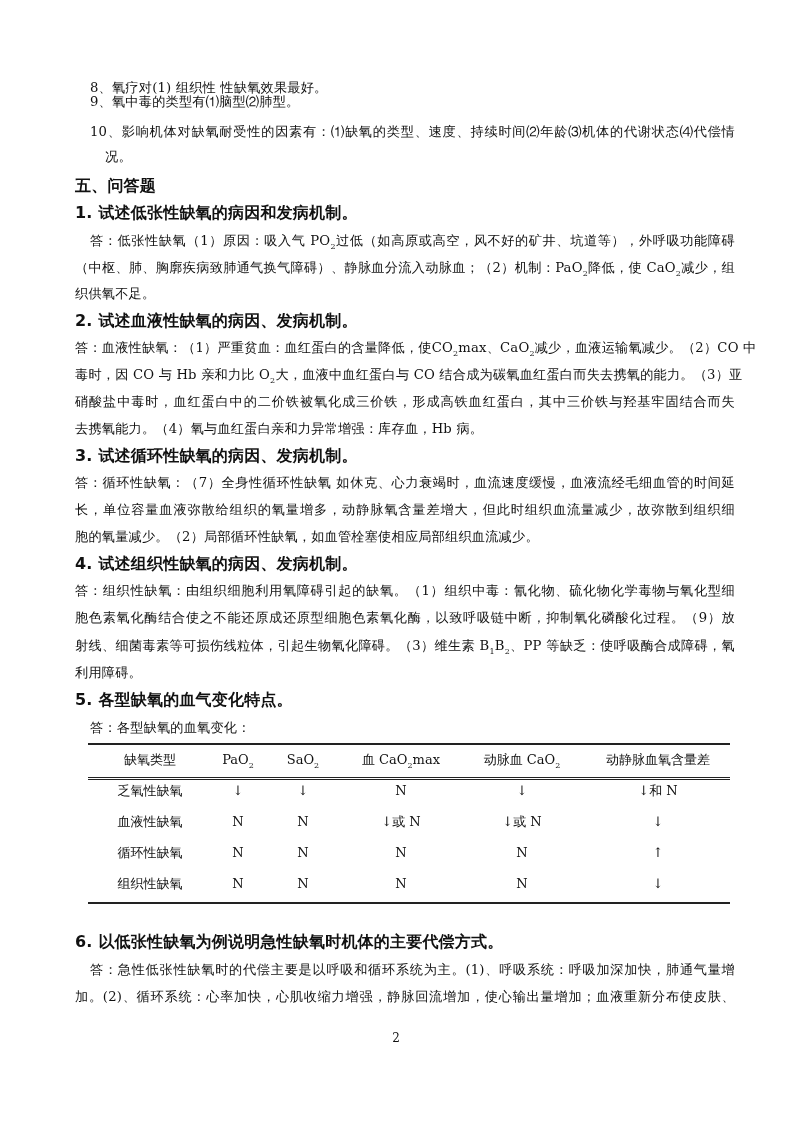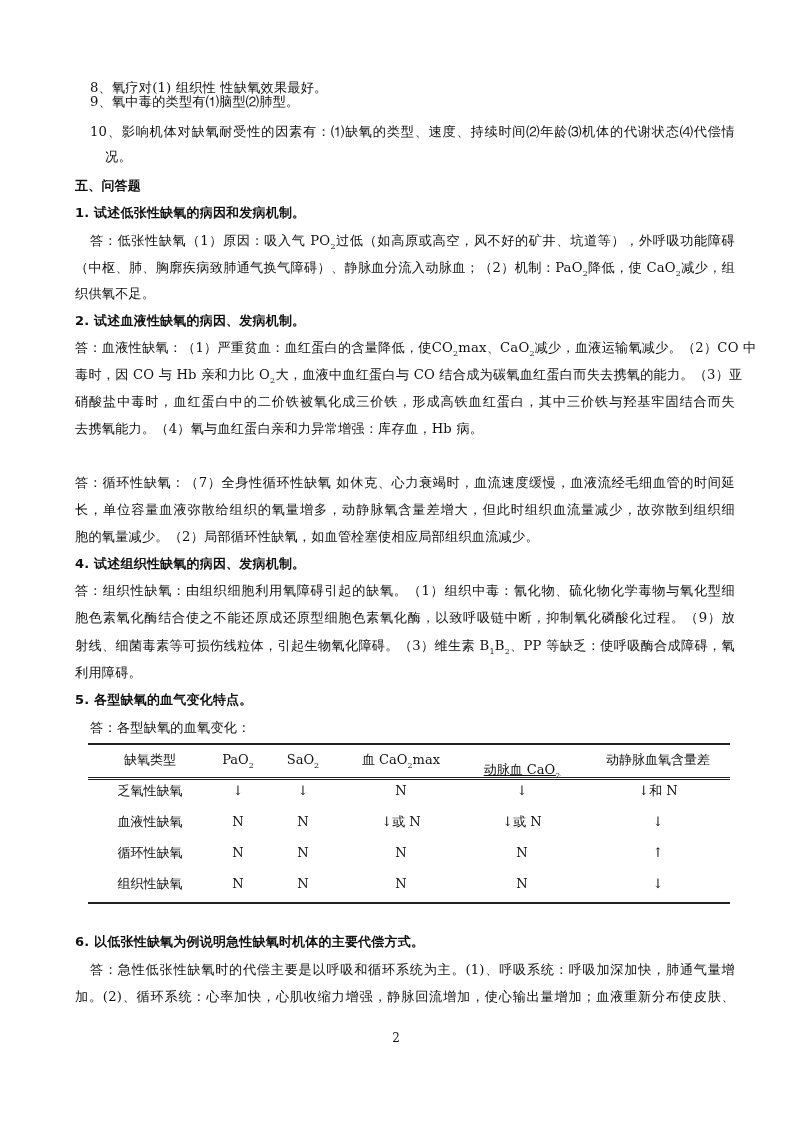--- a/index.html
+++ b/index.html
@@ -1,20 +1,20 @@
 <!DOCTYPE html>
 <html><head>
 <meta charset="utf-8">
 <style>
   html, body { margin: 0; padding: 0; background: #ffffff; }
   body { width: 793px; height: 1122px; position: relative; overflow: hidden;
          font-family: "DejaVu Serif", "Liberation Serif", serif; color: #111; }
   .page { position: absolute; left: 0; top: 0; width: 793px; height: 1122px; }
   .line { position: absolute; font-size: 13.2px; line-height: 16px; white-space: nowrap; letter-spacing: 0.2px; }
-  .bold { font-family: "DejaVu Sans", "Liberation Sans", sans-serif; font-weight: bold; font-size: 13px; }
+  .bold { font-family: "DejaVu Sans", "Liberation Sans", sans-serif; font-weight: bold; font-size: 16px; }
   .justify { text-align: justify; text-align-last: justify; white-space: nowrap; }
   sub { font-size: 8px; vertical-align: -4px; line-height: 0; }
   .table { position: absolute; left: 88px; top: 743px; width: 642px; }
   .table .rule-top { position: absolute; left: 0; top: 0; width: 642px; height: 2px; background: #222; }
   .table .rule-mid { position: absolute; left: 0; top: 34px; width: 642px; height: 3px; border-top: 1.5px solid #222; border-bottom: 1.5px solid #222; box-sizing: border-box; }
   .table .rule-bot { position: absolute; left: 0; top: 159px; width: 642px; height: 2px; background: #222; }
   .cell { position: absolute; font-size: 13px; line-height: 16px; text-align: center; white-space: nowrap; transform: translateX(-50%); }
   .pageno { position: absolute; left: 396px; top: 1031px; font-size: 12px; transform: translateX(-50%); }
 </style>
 </head>
@@ -33,41 +33,42 @@
   <div class="line justify rich" style="left:90px; top:233px; width:645px;">答：低张性缺氧（1）原因：吸入气 PO<sub>2</sub>过低（如高原或高空，风不好的矿井、坑道等），外呼吸功能障碍</div>
   <div class="line justify rich" style="left:75px; top:260px; width:660px;">（中枢、肺、胸廓疾病致肺通气换气障碍）、静脉血分流入动脉血；（2）机制：PaO<sub>2</sub>降低，使 CaO<sub>2</sub>减少，组</div>
   <div class="line rich" style="left:75px; top:286px;">织供氧不足。</div>
 
   <div class="line bold" style="left:75px; top:313px;">2. 试述血液性缺氧的病因、发病机制。</div>
   <div class="line justify rich" style="left:75px; top:340px; width:660px;">答：血液性缺氧：（1）严重贫血：血红蛋白的含量降低，使CO<sub>2</sub>max、CaO<sub>2</sub>减少，血液运输氧减少。（2）CO 中</div>
   <div class="line justify rich" style="left:75px; top:367px; width:660px;">毒时，因 CO 与 Hb 亲和力比 O<sub>2</sub>大，血液中血红蛋白与 CO 结合成为碳氧血红蛋白而失去携氧的能力。（3）亚</div>
   <div class="line justify rich" style="left:75px; top:394px; width:660px;">硝酸盐中毒时，血红蛋白中的二价铁被氧化成三价铁，形成高铁血红蛋白，其中三价铁与羟基牢固结合而失</div>
   <div class="line rich" style="left:75px; top:421px;">去携氧能力。（4）氧与血红蛋白亲和力异常增强：库存血，Hb 病。</div>
 
+  <div class="line bold" style="left:75px; top:448px;">3. 试述循环性缺氧的病因、发病机制。</div>
   <div class="line justify rich" style="left:75px; top:475px; width:660px;">答：循环性缺氧：（7）全身性循环性缺氧 如休克、心力衰竭时，血流速度缓慢，血液流经毛细血管的时间延</div>
   <div class="line justify rich" style="left:75px; top:502px; width:660px;">长，单位容量血液弥散给组织的氧量增多，动静脉氧含量差增大，但此时组织血流量减少，故弥散到组织细</div>
   <div class="line rich" style="left:75px; top:529px;">胞的氧量减少。（2）局部循环性缺氧，如血管栓塞使相应局部组织血流减少。</div>
 
   <div class="line bold" style="left:75px; top:556px;">4. 试述组织性缺氧的病因、发病机制。</div>
   <div class="line justify rich" style="left:75px; top:583px; width:660px;">答：组织性缺氧：由组织细胞利用氧障碍引起的缺氧。（1）组织中毒：氰化物、硫化物化学毒物与氧化型细</div>
   <div class="line justify rich" style="left:75px; top:610px; width:660px;">胞色素氧化酶结合使之不能还原成还原型细胞色素氧化酶，以致呼吸链中断，抑制氧化磷酸化过程。（9）放</div>
   <div class="line justify rich" style="left:75px; top:638px; width:660px;">射线、细菌毒素等可损伤线粒体，引起生物氧化障碍。（3）维生素 B<sub>1</sub>B<sub>2</sub>、PP 等缺乏：使呼吸酶合成障碍，氧</div>
   <div class="line rich" style="left:75px; top:665px;">利用障碍。</div>
 
   <div class="line bold" style="left:75px; top:692px;">5. 各型缺氧的血气变化特点。</div>
   <div class="line rich" style="left:90px; top:720px;">答：各型缺氧的血氧变化：</div>
 
   <div class="table">
     <div class="rule-top"></div>
     <div id="table-head">
         <div class="cell" style="left: 62px; top: 9px;">缺氧类型</div>
         <div class="cell" style="left: 150px; top: 9px; text-align: center;">PaO<sub>2</sub></div>
         <div class="cell" style="left: 215px; top: 9px;">SaO<sub>2</sub></div>
         <div class="cell" style="left: 313px; top: 9px;">血 CaO<sub>2</sub>max</div>
-        <div class="cell" style="left: 434px; top: 19px; text-decoration: underline;">动脉血 CaO<sub>2</sub></div>
+        <div class="cell" style="left: 434px; top: 9px;">动脉血 CaO<sub>2</sub></div>
         <div class="cell" style="left: 570px; top: 9px;">动静脉血氧含量差</div>
       </div>
     <div class="rule-mid"></div>
     <div id="table-body">
         <div>
           <div class="cell" style="left: 62px; top: 40px;">乏氧性缺氧</div>
           <div class="cell" style="left: 150px; top: 40px;">↓</div>
           <div class="cell" style="left: 215px; top: 40px;">↓</div>
           <div class="cell" style="left: 313px; top: 40px;">N</div>
           <div class="cell" style="left: 434px; top: 40px;">↓</div>

